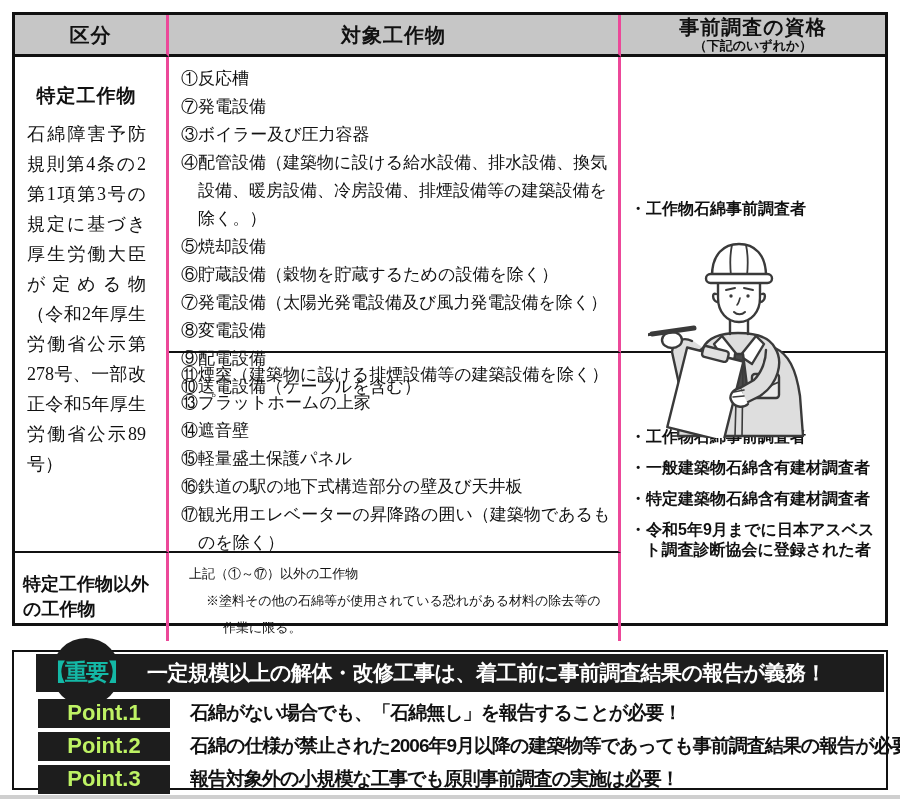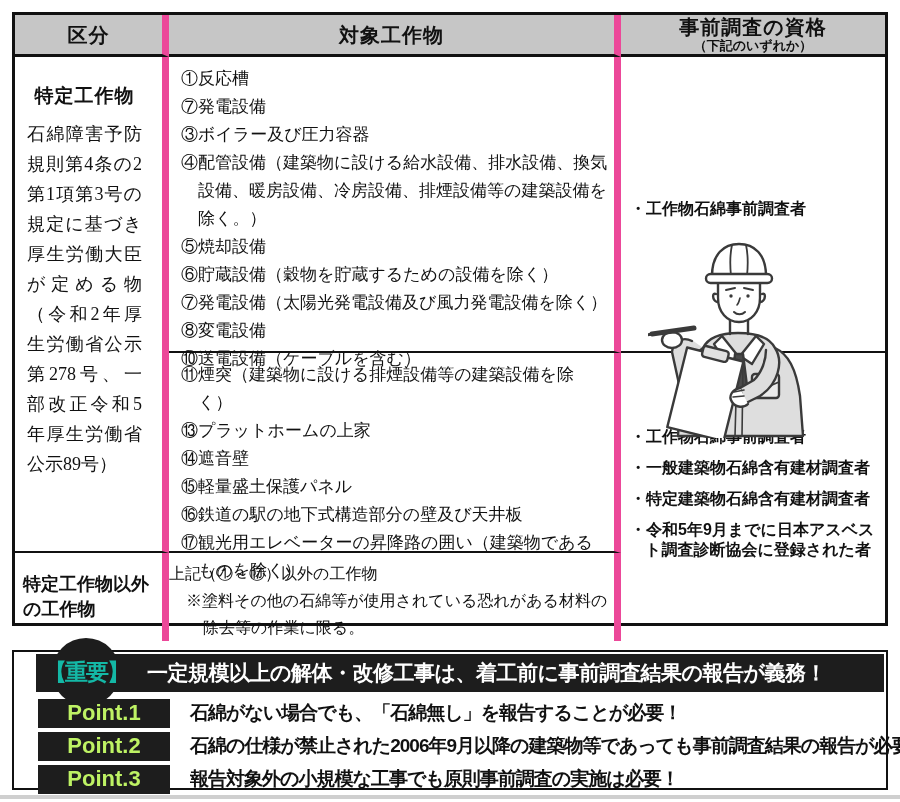--- a/index.html
+++ b/index.html
@@ -11,21 +11,21 @@
   
   .doc-table{
     position:absolute;left:12px;top:12px;width:876px;height:614px;
     display:grid;
     grid-template-columns:154px 452px 1fr;
     grid-template-rows:42px 296px 200px 1fr;
     border:3px solid #111;background:#fff;
     box-sizing:border-box;
   }
   .cell{box-sizing:border-box;position:relative;}
-  .b-r{border-right:7px solid #ec4899;}
+  .b-r{border-right:3px solid #ec4899;}
   .b-b{border-bottom:2px solid #111;}
   .hdr{
     background:#c6c6c6;border-bottom:3px solid #111;
     display:flex;flex-direction:column;align-items:center;justify-content:center;
     font-weight:bold;font-size:20px;line-height:1.1;letter-spacing:1px;
   }
   .hdr .sub{font-size:13px;letter-spacing:0;margin-top:1px;}
   
   .cat-cell{grid-column:1;grid-row:2/4;padding:26px 20px 0 12px;}
   .cat-title{
@@ -39,21 +39,21 @@
     grid-column:1;grid-row:4;display:flex;align-items:center;justify-content:center;
     text-align:left;font-weight:bold;font-size:18px;line-height:1.4;padding:0 8px;
   }
   
   .items-cell{font-family:"Liberation Serif",serif;font-size:17px;line-height:28px;padding:8px 6px 4px 12px;}
   .items1{grid-column:2;grid-row:2;}
   .items2{grid-column:2;grid-row:3;}
   .item{padding-left:17px;text-indent:-17px;}
   .other-cell{
     grid-column:2;grid-row:4;font-family:"Liberation Serif",serif;
-    font-size:16px;line-height:27px;padding:7px 6px 0 0;
+    font-size:13px;line-height:27px;padding:7px 6px 0 20px;
   }
   .other-note{padding-left:34px;text-indent:-17px;}
   
   .qual1{grid-column:3;grid-row:2;padding:142px 4px 0 9px;}
   .qual2{grid-column:3;grid-row:3/5;padding:74px 4px 0 9px;}
   .qual{font-weight:bold;font-size:16px;line-height:20px;margin-bottom:11px;
         padding-left:15px;text-indent:-15px;letter-spacing:0;}
   
   .worker{position:absolute;left:648px;top:236px;width:180px;height:202px;z-index:5;}
   
@@ -110,20 +110,21 @@
 
   <div class="cell items-cell items1 b-r b-b">
     <div class="item">①反応槽</div>
     <div class="item">⑦発電設備</div>
     <div class="item">③ボイラー及び圧力容器</div>
     <div class="item">④配管設備（建築物に設ける給水設備、排水設備、換気設備、暖房設備、冷房設備、排煙設備等の建築設備を除く。）</div>
     <div class="item">⑤焼却設備</div>
     <div class="item">⑥貯蔵設備（穀物を貯蔵するための設備を除く）</div>
     <div class="item">⑦発電設備（太陽光発電設備及び風力発電設備を除く）</div>
     <div class="item">⑧変電設備</div>
+    <div class="item">⑨配電設備</div>
     <div class="item">⑩送電設備（ケーブルを含む）</div>
   </div>
 
   <div class="cell qual1 b-b">
     <div class="qual">・工作物石綿事前調査者</div>
   </div>
 
   <div class="cell items-cell items2 b-r b-b">
     <div class="item">⑪煙突（建築物に設ける排煙設備等の建築設備を除く）</div>
     <div class="item">⑬プラットホームの上家</div>

